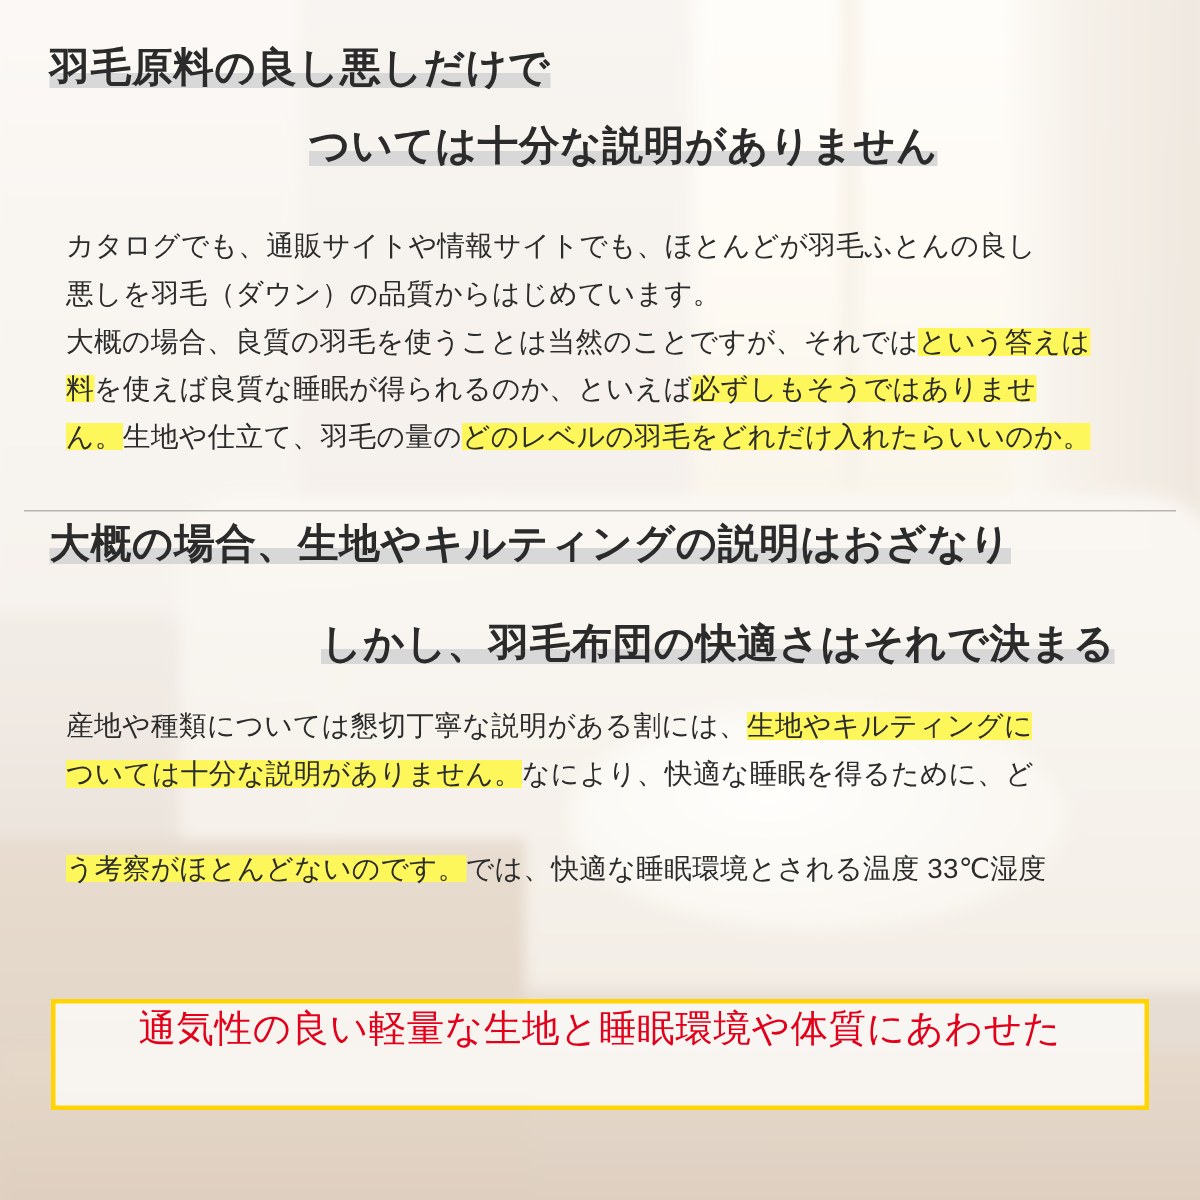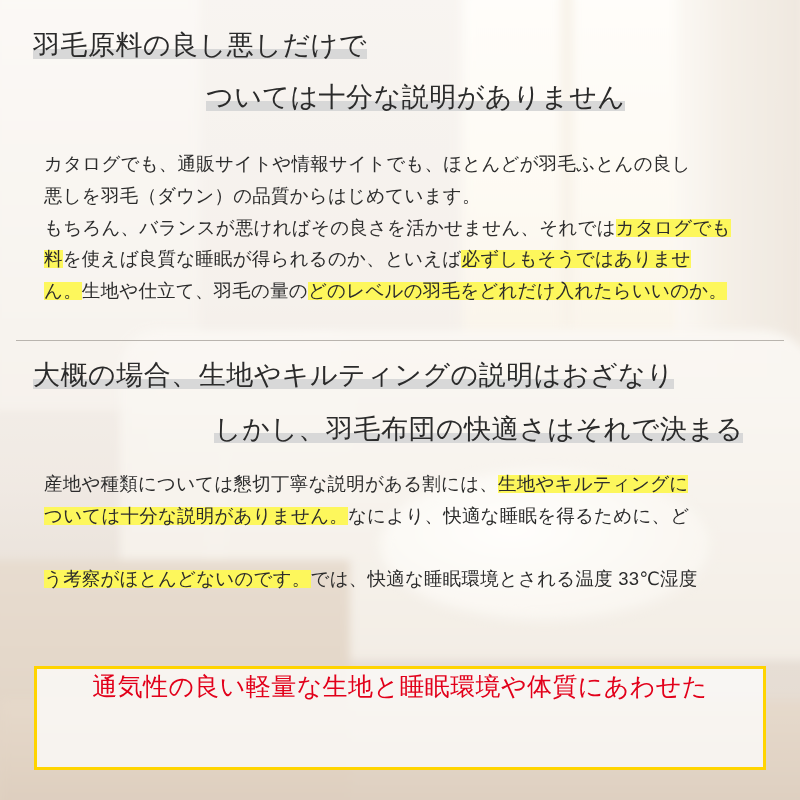--- a/index.html
+++ b/index.html
@@ -139,21 +139,21 @@
   .content {
     position: absolute;
     inset: 0;
   }
 
   .headline {
     color: #2b2b2b;
     font-size: 27px;
     line-height: 1.28;
     letter-spacing: .5px;
-    font-weight: 400;
+    font-weight: 700;
     white-space: nowrap;
   }
   .headline .mark {
     background: linear-gradient(to bottom, transparent 62%, #d8d8d8 62%, #d8d8d8 96%, transparent 96%);
   }
 
   .hl-1 { position: absolute; left: 33px;  top: 28px; }
   .hl-2 { position: absolute; left: 206px; top: 80px; }
 
   .body-block {
@@ -172,29 +172,29 @@
 
   .divider {
     position: absolute;
     left: 16px;
     top: 340px;
     width: 768px;
     height: 1px;
     background: #b9b4ae;
   }
 
-  .hl-3 { position: absolute; left: 33px;  top: 358px; }
+  .hl-3 { position: absolute; left: 33px;  top: 345px; }
   .hl-4 { position: absolute; left: 214px; top: 412px; }
 
   .conclusion {
     position: absolute;
     left: 34px;
     top: 666px;
     width: 732px;
-    height: 104px;
+    height: 74px;
     border: 3px solid #ffd400;
     box-sizing: border-box;
     background: rgba(255,255,255,0.72);
     display: flex;
     flex-direction: column;
     align-items: center;
     justify-content: space-between;
   }
   .conclusion-line {
     color: #e2001a;
@@ -228,21 +228,21 @@
     <div class="headline hl-1">
       <span class="mark">羽毛原料の良し悪しだけで</span>
     </div>
     <div class="headline hl-2">
       <span class="mark">ついては十分な説明がありません</span>
     </div>
 
     <div class="body-block body-1">
       <span>カタログでも、通販サイトや情報サイトでも、ほとんどが羽毛ふとんの良し</span><br>
       <span>悪しを羽毛（ダウン）の品質からはじめています。</span><br>
-      <span>もちろん、バランスが悪ければその良さを活かせません、それでは</span><span class="hl-yellow">カタログでも</span><br>
+      <span>大概の場合、良質の羽毛を使うことは当然のことですが、それでは</span><span class="hl-yellow">という答えは</span><br>
       <span class="hl-yellow">料</span><span>を使えば良質な睡眠が得られるのか、といえば</span><span class="hl-yellow">必ずしもそうではありませ</span><br>
       <span class="hl-yellow">ん。</span><span>生地や仕立て、羽毛の量の</span><span class="hl-yellow">どのレベルの羽毛をどれだけ入れたらいいのか。</span>
     </div>
 
     <div class="divider"></div>
 
     <div class="headline hl-3">
       <span class="mark">大概の場合、生地やキルティングの説明はおざなり</span>
     </div>
     <div class="headline hl-4">

